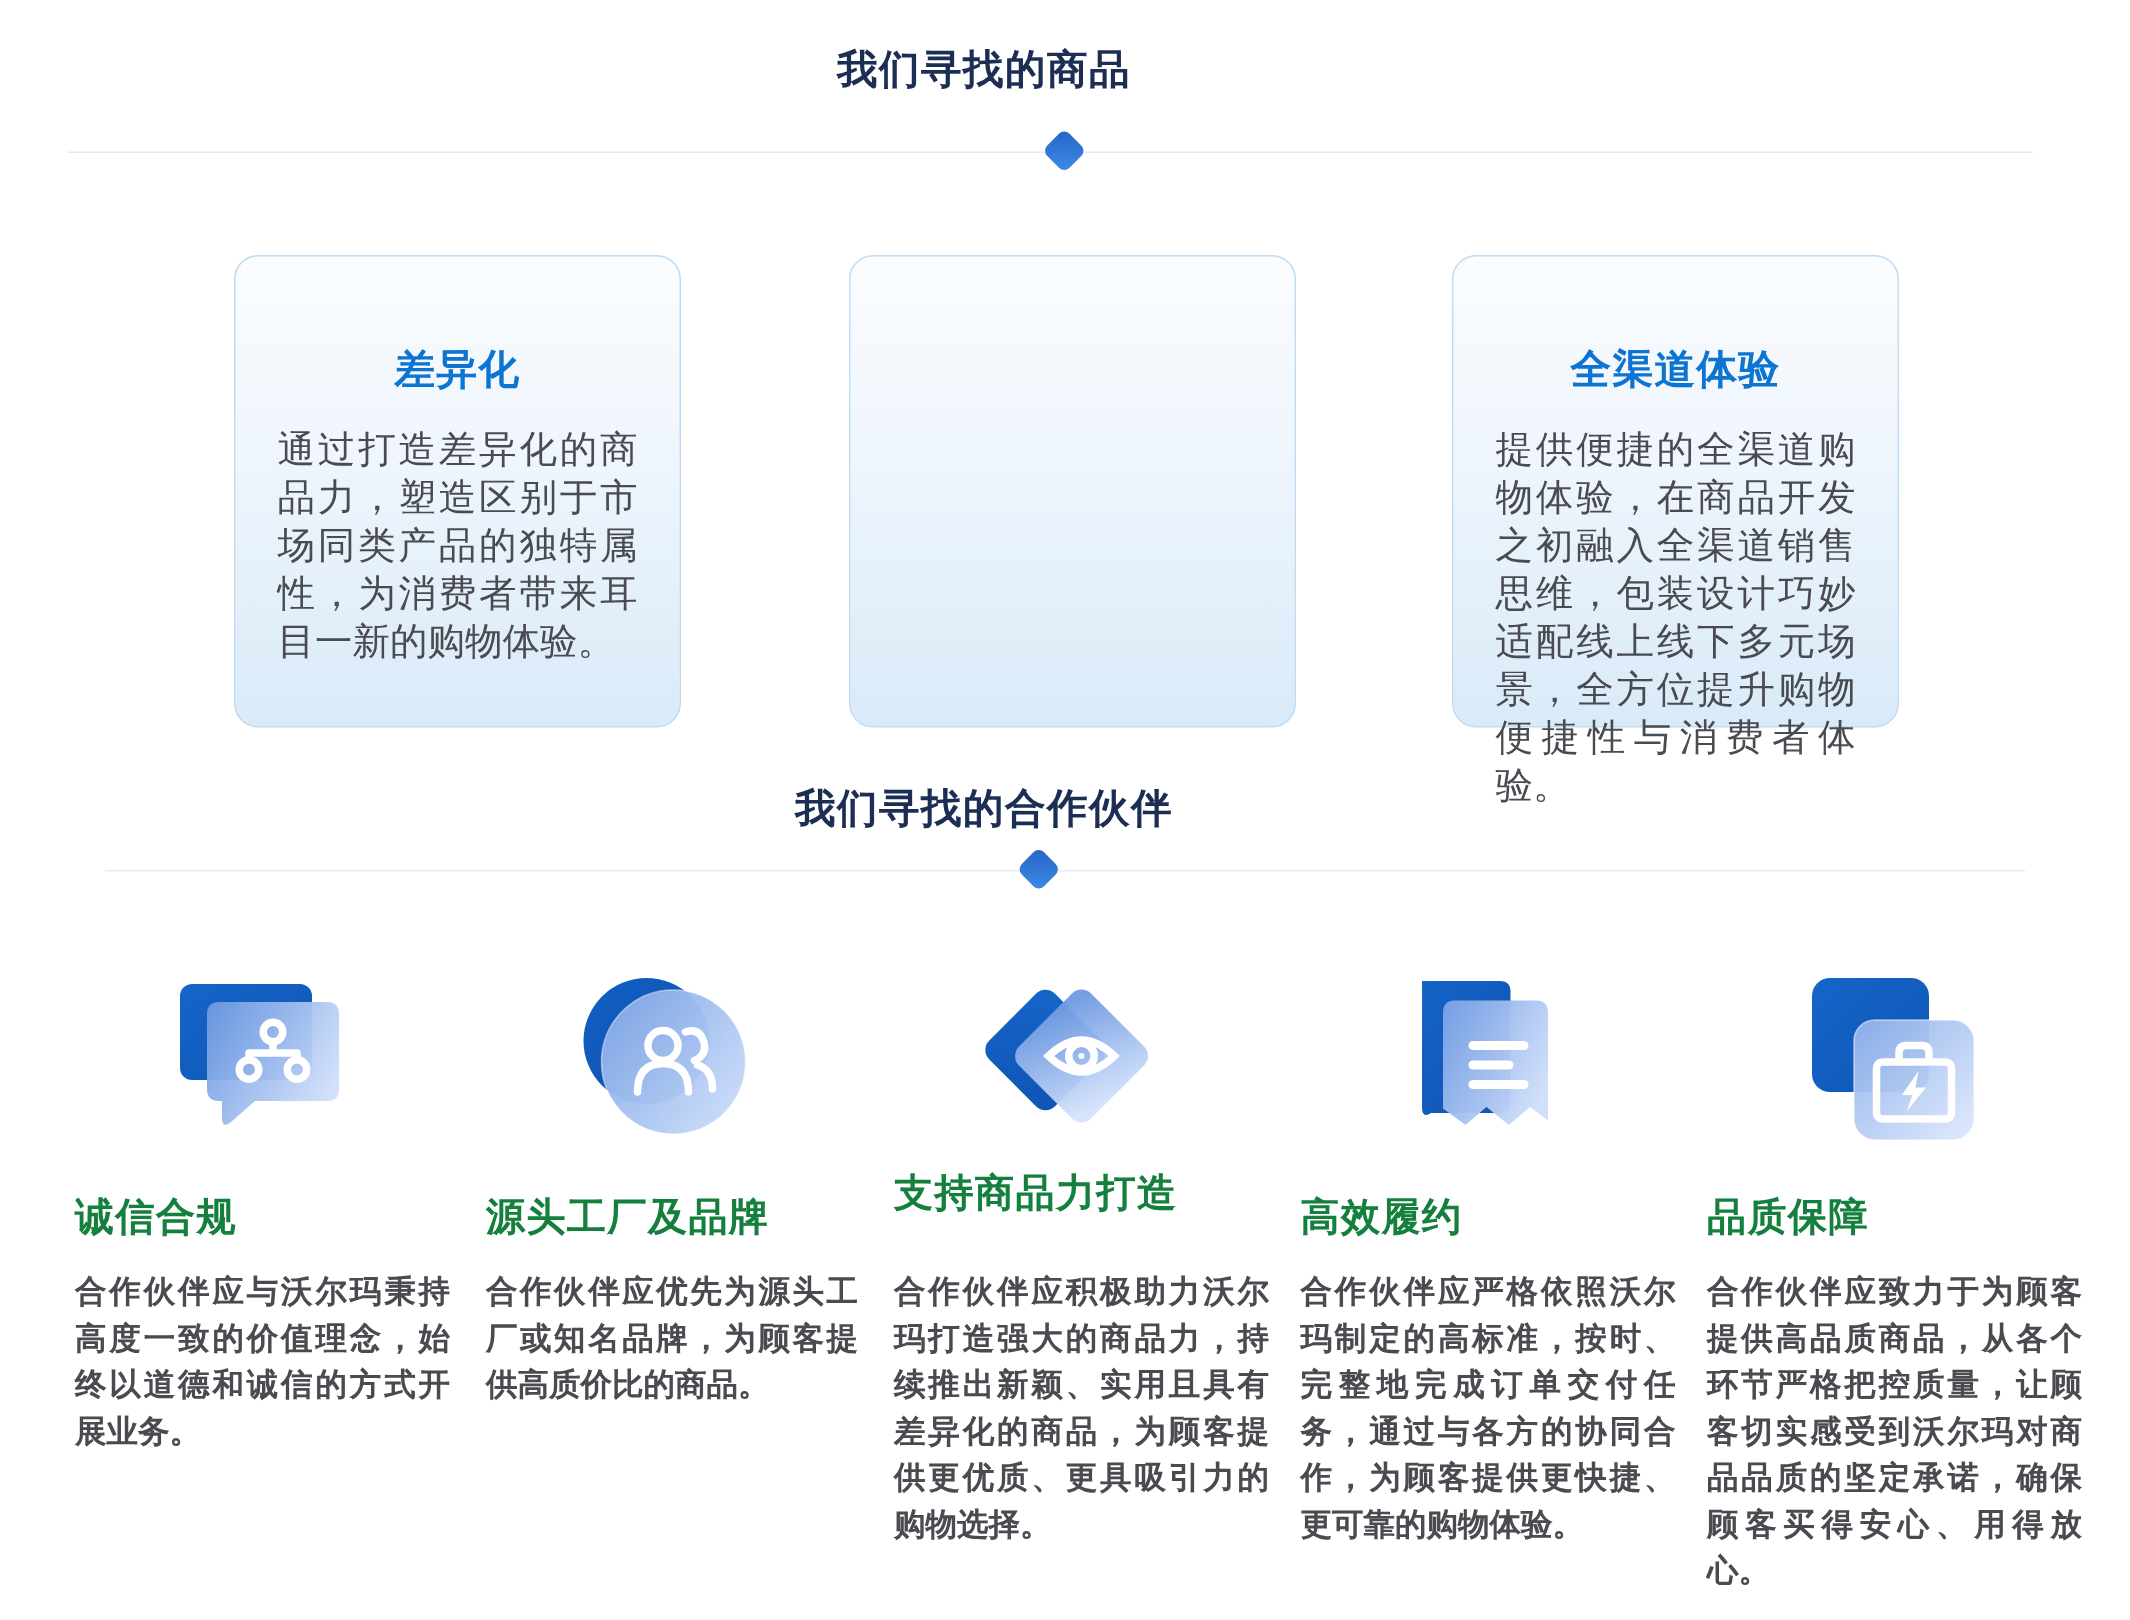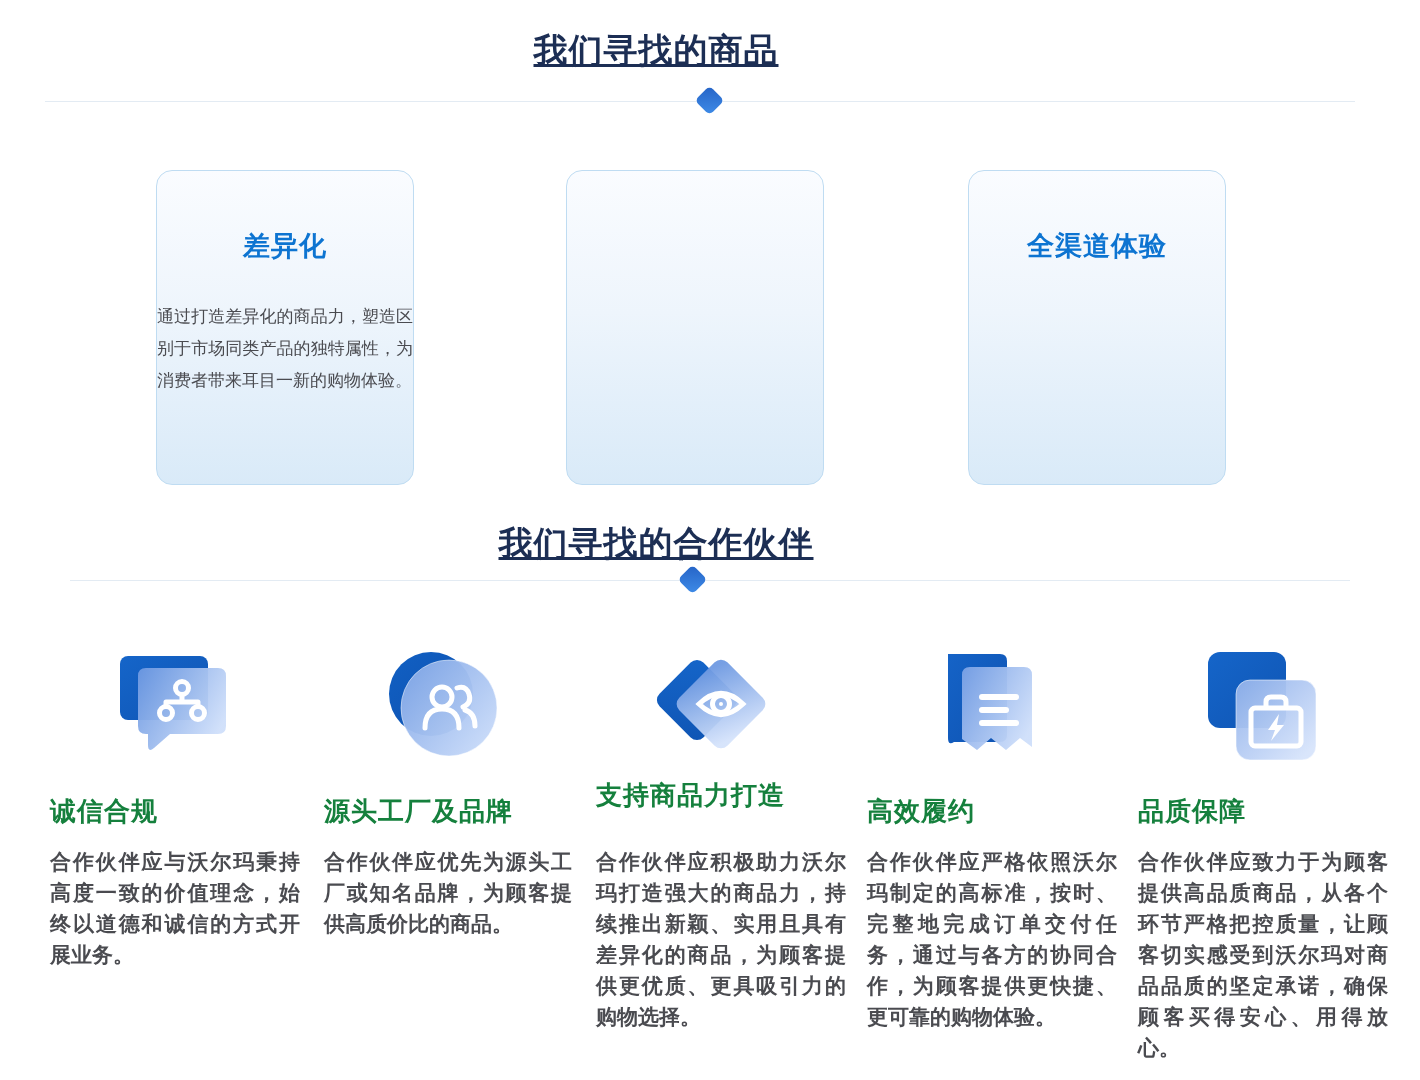--- a/index.html
+++ b/index.html
@@ -5,43 +5,43 @@
   html,body{margin:0;padding:0;}
   body{
     width:1420px;height:1080px;position:relative;background:#ffffff;
     font-family:"Liberation Sans","DejaVu Sans",sans-serif;
     overflow:hidden;
   }
   .abs{position:absolute;}
   
   .section-title{
     left:0;width:1312px;text-align:center;
-    font-size:34px;font-weight:700;color:#1c2e54;letter-spacing:1px;text-decoration:underline;
+    font-size:27px;font-weight:700;color:#1c2e54;letter-spacing:1px;
   }
   
   .divider-line{height:1px;background:#e3ebf3;}
   .diamond{
     width:21px;height:21px;border-radius:5px;
     background:linear-gradient(135deg,#2563c6 0%,#3f8ce8 100%);
     transform:rotate(45deg);
   }
   
   .card{
-    width:258px;height:315px;border-radius:16px;
+    width:298px;height:315px;border-radius:16px;
     border:1px solid #bfdcf2;
     background:linear-gradient(180deg,#fafcff 0%,#eef5fc 45%,#d9eaf8 100%);
     box-sizing:border-box;
   }
   .card-title{
     margin-top:57px;text-align:center;
     font-size:27px;font-weight:700;color:#0d74d1;letter-spacing:1px;
   }
   .card-body{
-    margin-top:37px;padding:0 0;
-    font-size:17px;line-height:32px;color:#4a4b50;
+    margin-top:20px;padding:0 28px;
+    font-size:25px;line-height:32px;color:#4a4b50;
     text-align:justify;
   }
   
   .col-title{
     text-align:left;font-size:26px;font-weight:700;color:#15803d;letter-spacing:1px;
   }
   .col-body{
     font-size:21px;line-height:31px;color:#4a4b50;text-align:justify;font-weight:bold;
   }
 </style>
@@ -58,20 +58,21 @@
 <div class="card abs" style="top:170px;left:156px;">
   <div class="card-title">差异化</div>
   <div class="card-body">通过打造差异化的商品力，塑造区别于市场同类产品的独特属性，为消费者带来耳目一新的购物体验。</div>
 </div>
 
 <div class="card abs" style="top:170px;left:566px;">
 </div>
 
 <div class="card abs" style="top:170px;left:968px;">
   <div class="card-title">全渠道体验</div>
+  <div class="card-body">提供便捷的全渠道购物体验，在商品开发之初融入全渠道销售思维，包装设计巧妙适配线上线下多元场景，全方位提升购物便捷性与消费者体验。</div>
 </div>
 
 <div class="abs section-title" style="top:521px;">我们寻找的合作伙伴</div>
 
 <div class="abs" style="top:569px;left:0;width:1420px;height:22px;">
   <div class="divider-line abs" style="top:11px;left:70px;width:1280px;"></div>
   <div class="diamond abs" style="top:0px;left:682px;"></div>
 </div>
 
 <div class="abs" style="top:650px;left:112px;width:120px;height:112px;">

